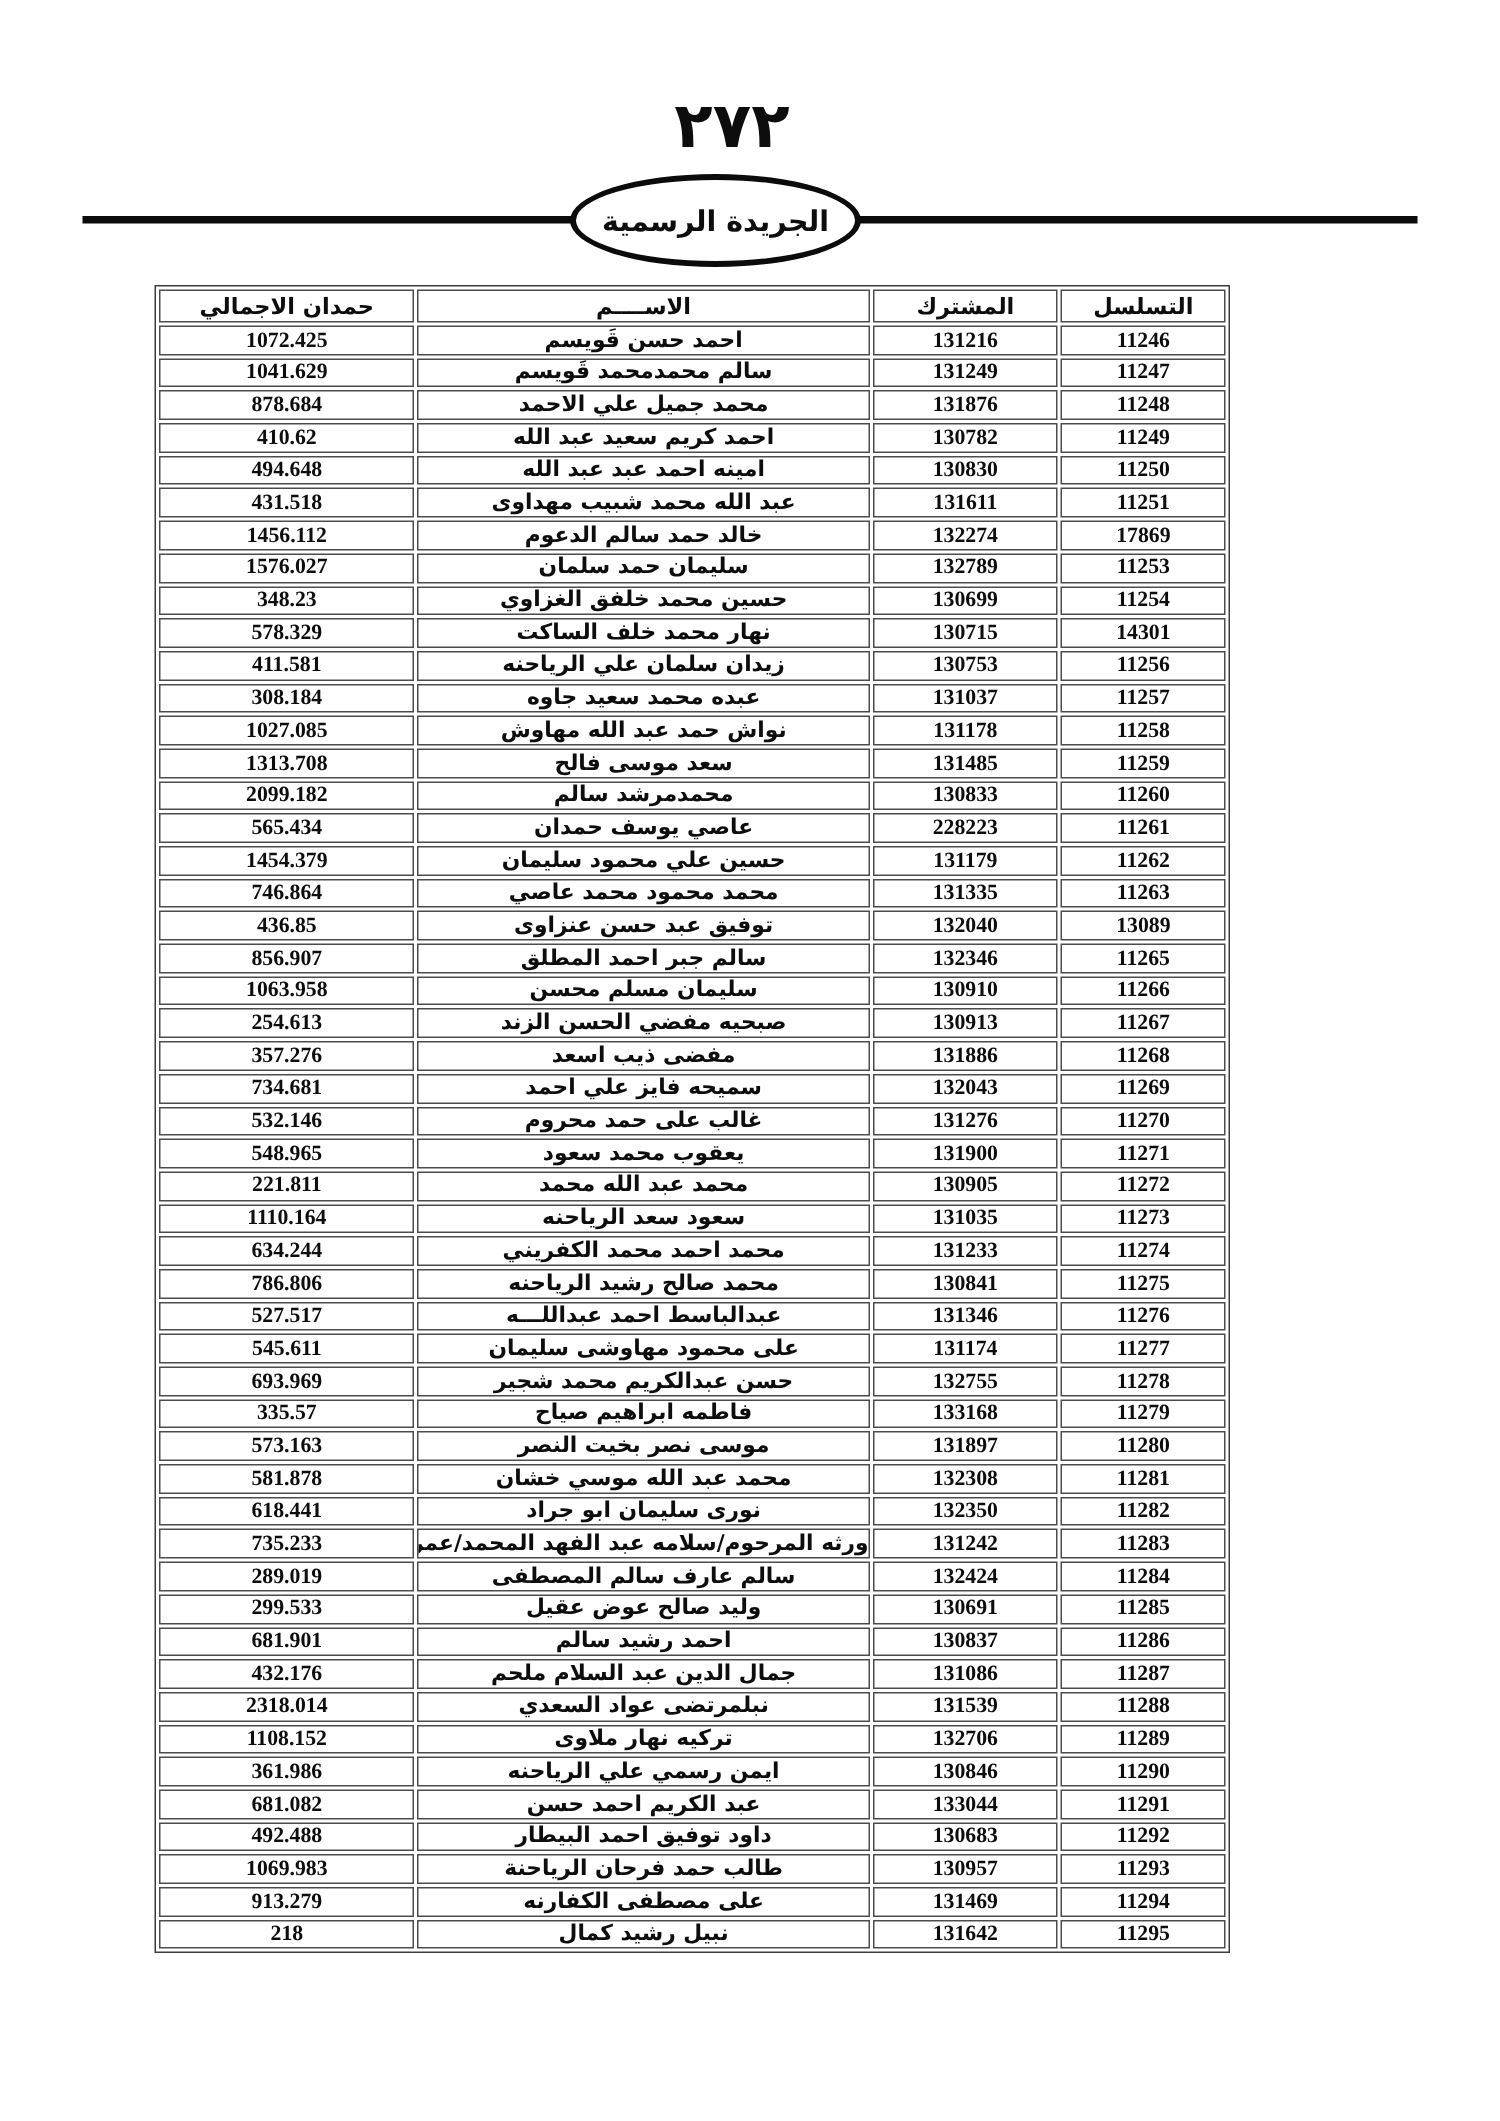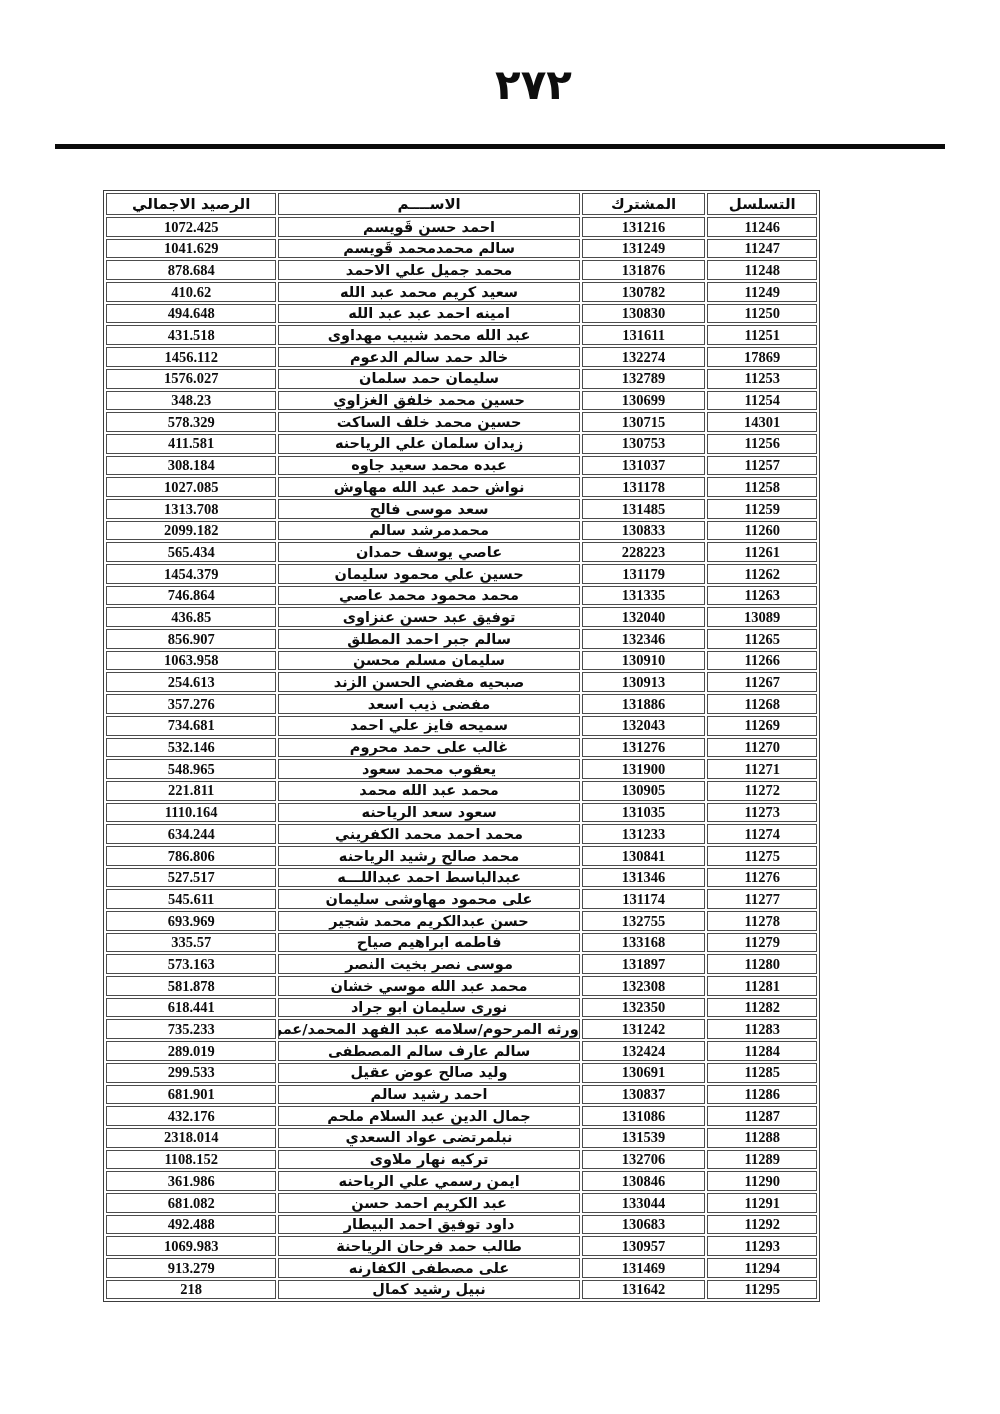--- a/index.html
+++ b/index.html
@@ -16,23 +16,23 @@
   .page {
     position: relative;
     width: 1000px;
     height: 1414px;
     background: #ffffff;
   }
   
   .page-number {
     position: absolute;
     top: 62px;
-    left: 372px;
+    left: 388px;
     width: 200px;
-    text-align: right;
+    text-align: center;
     font-size: 42px;
     font-weight: bold;
     line-height: 1.1;
     letter-spacing: 2px;
   }
   
   .header-rule {
     position: absolute;
     top: 144px;
     left: 55px;
@@ -105,34 +105,37 @@
 </style>
 </head>
 <body>
 
 <div class="page">
 
   <div class="page-number">٢٧٢</div>
 
   <div class="header-rule"></div>
 
+  <div class="banner-ellipse">
+    <span class="banner-text">الجريدة الرسمية</span>
+  </div>
 
   <table class="gazette-table" dir="rtl">
     <colgroup>
       <col style="width:108px">
       <col style="width:122px">
       <col style="width:297px">
       <col style="width:168px">
     </colgroup>
     <thead>
       <tr>
         <th>التسلسل</th>
         <th>المشترك</th>
         <th class="name-head">الاســــم</th>
-        <th>الرصيد الاجمالي</th>
+        <th>حمدان الاجمالي</th>
       </tr>
     </thead>
     <tbody>
     <tr>
           <td class="serial-cell">11246</td>
           <td class="subscriber-cell">131216</td>
           <td class="name-cell">احمد حسن قَويسم</td>
           <td class="balance-cell">1072.425</td>
         </tr>
         <tr>
@@ -143,21 +146,21 @@
         </tr>
         <tr>
           <td class="serial-cell">11248</td>
           <td class="subscriber-cell">131876</td>
           <td class="name-cell">محمد جميل علي الاحمد</td>
           <td class="balance-cell">878.684</td>
         </tr>
         <tr>
           <td class="serial-cell">11249</td>
           <td class="subscriber-cell">130782</td>
-          <td class="name-cell">سعيد كريم محمد عبد الله</td>
+          <td class="name-cell">احمد كريم سعيد عبد الله</td>
           <td class="balance-cell">410.62</td>
         </tr>
         <tr>
           <td class="serial-cell">11250</td>
           <td class="subscriber-cell">130830</td>
           <td class="name-cell">امينه احمد عبد عبد الله</td>
           <td class="balance-cell">494.648</td>
         </tr>
         <tr>
           <td class="serial-cell">11251</td>
@@ -179,21 +182,21 @@
         </tr>
         <tr>
           <td class="serial-cell">11254</td>
           <td class="subscriber-cell">130699</td>
           <td class="name-cell">حسين محمد خلفق الغزاوي</td>
           <td class="balance-cell">348.23</td>
         </tr>
         <tr>
           <td class="serial-cell">14301</td>
           <td class="subscriber-cell">130715</td>
-          <td class="name-cell">حسين محمد خلف  الساكت</td>
+          <td class="name-cell">نهار محمد خلف  الساكت</td>
           <td class="balance-cell">578.329</td>
         </tr>
         <tr>
           <td class="serial-cell">11256</td>
           <td class="subscriber-cell">130753</td>
           <td class="name-cell">زيدان سلمان علي الرياحنه</td>
           <td class="balance-cell">411.581</td>
         </tr>
         <tr>
           <td class="serial-cell">11257</td>

